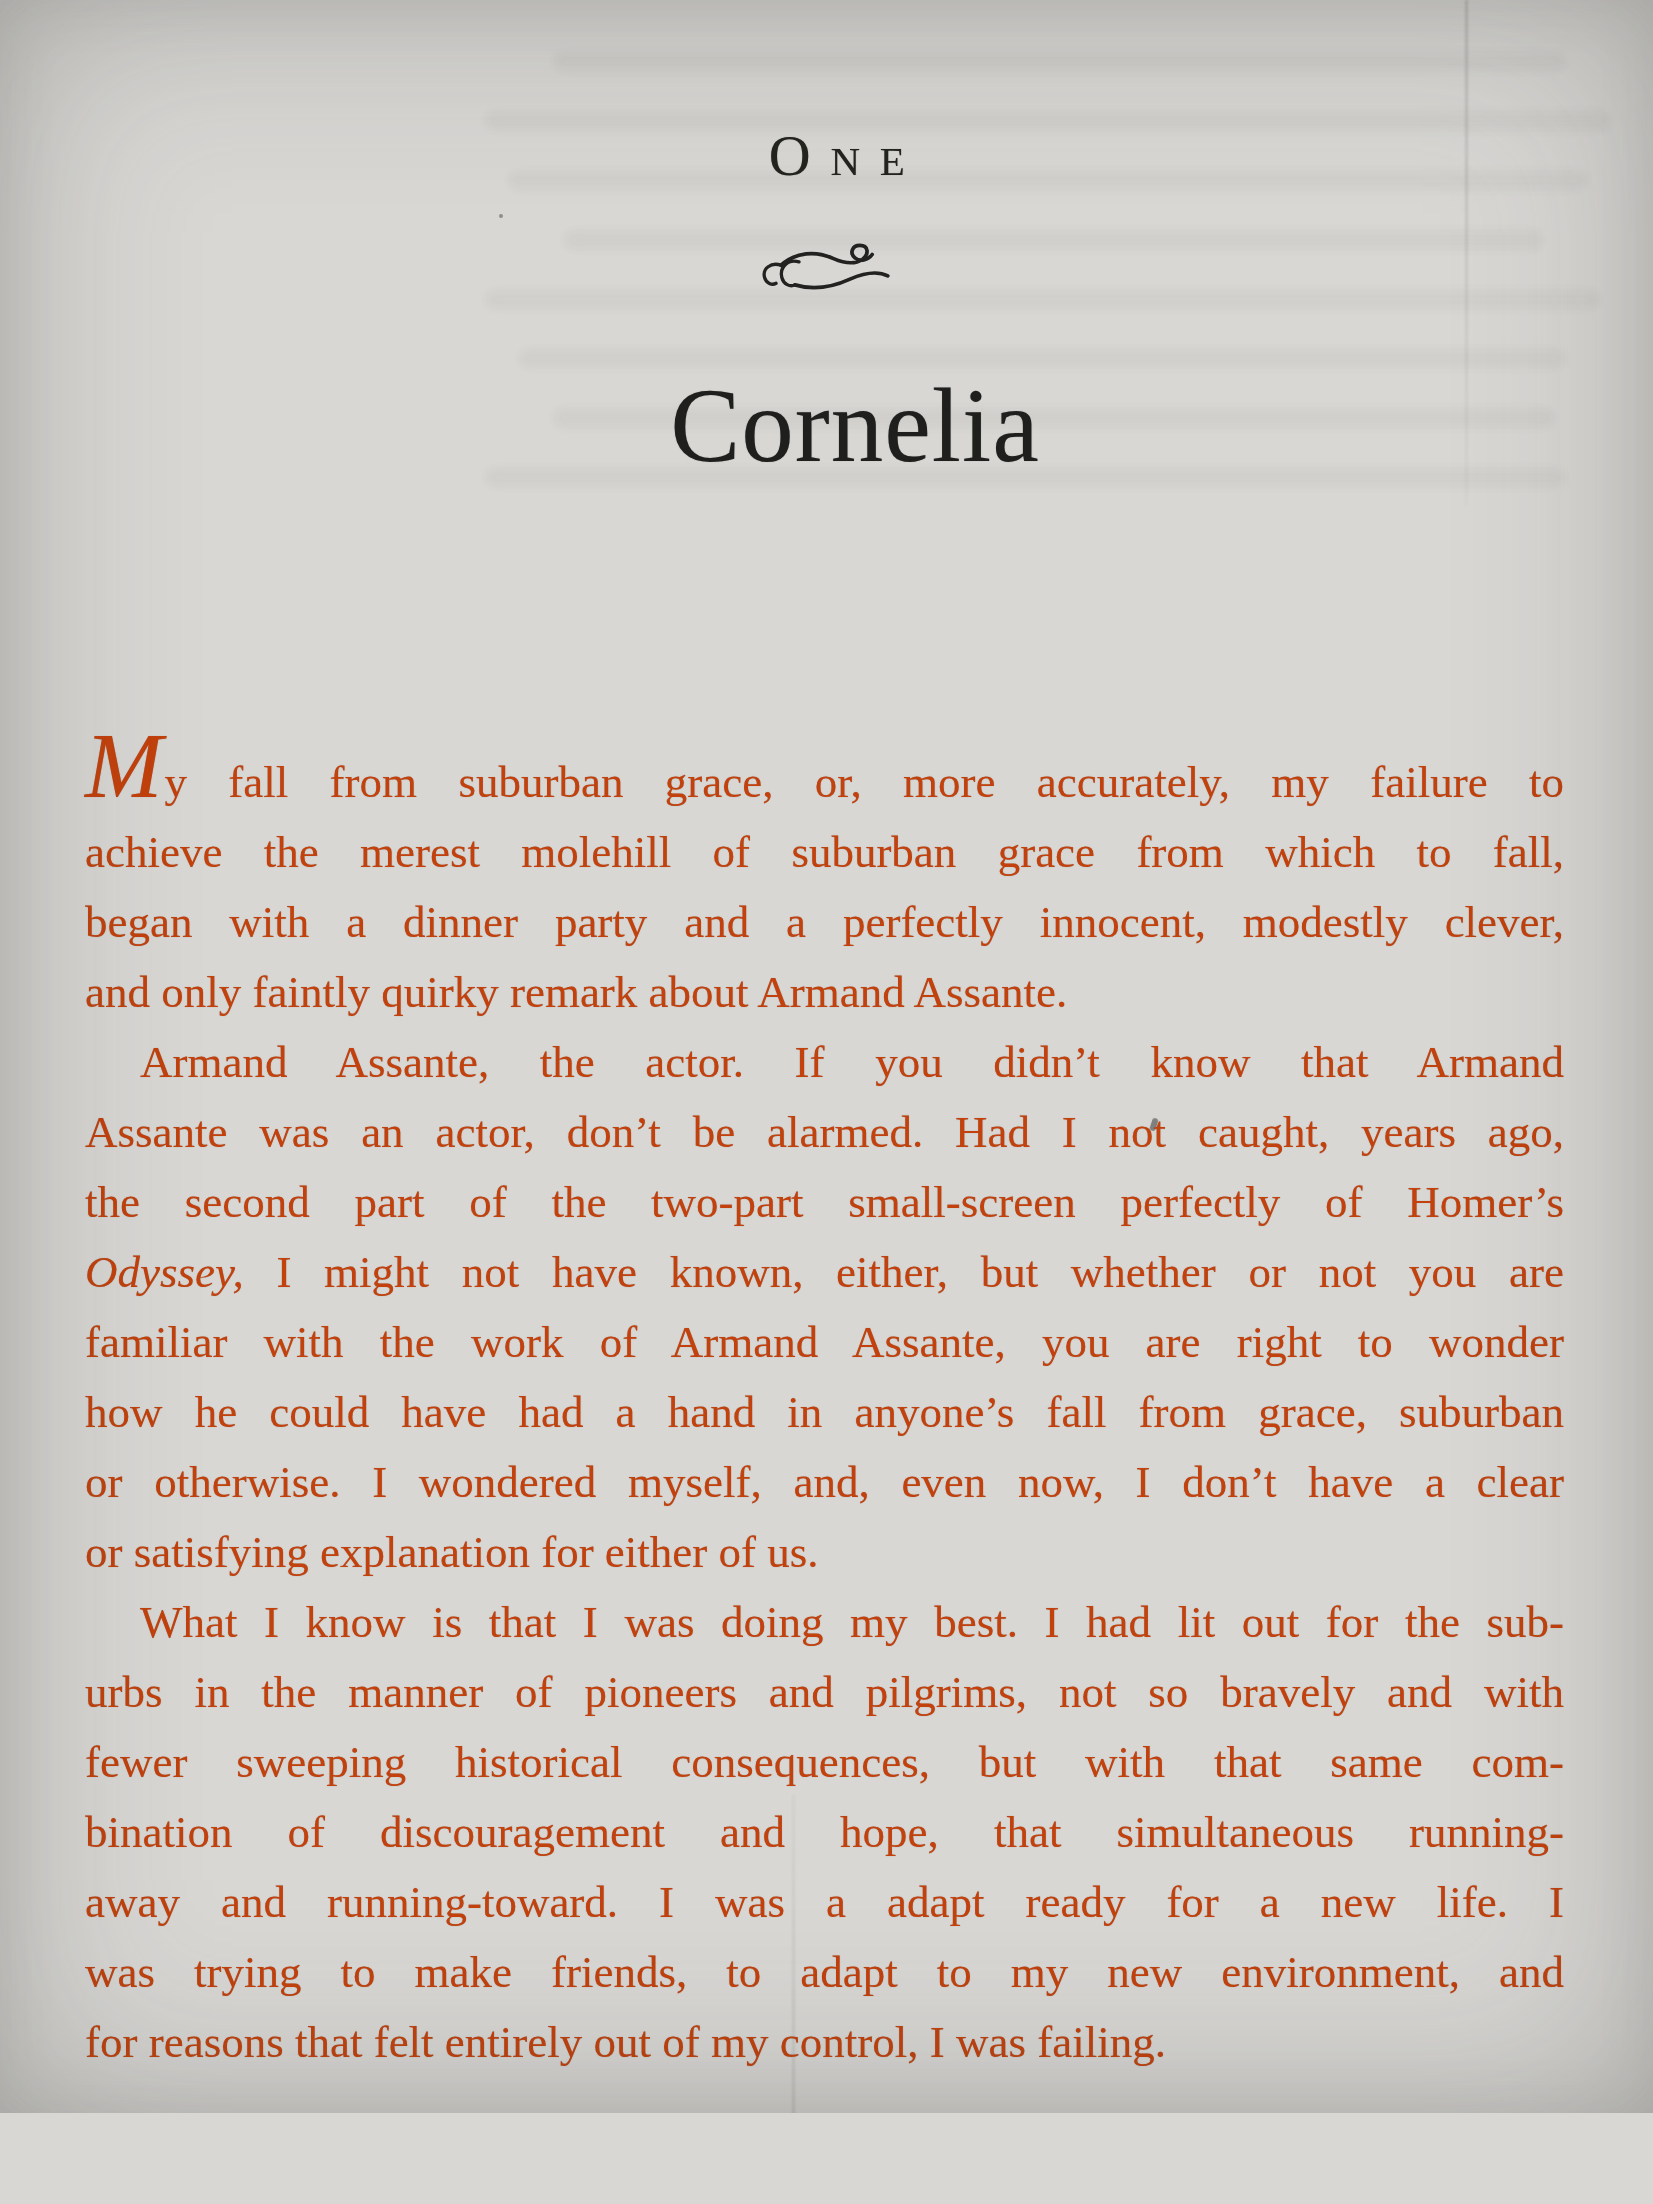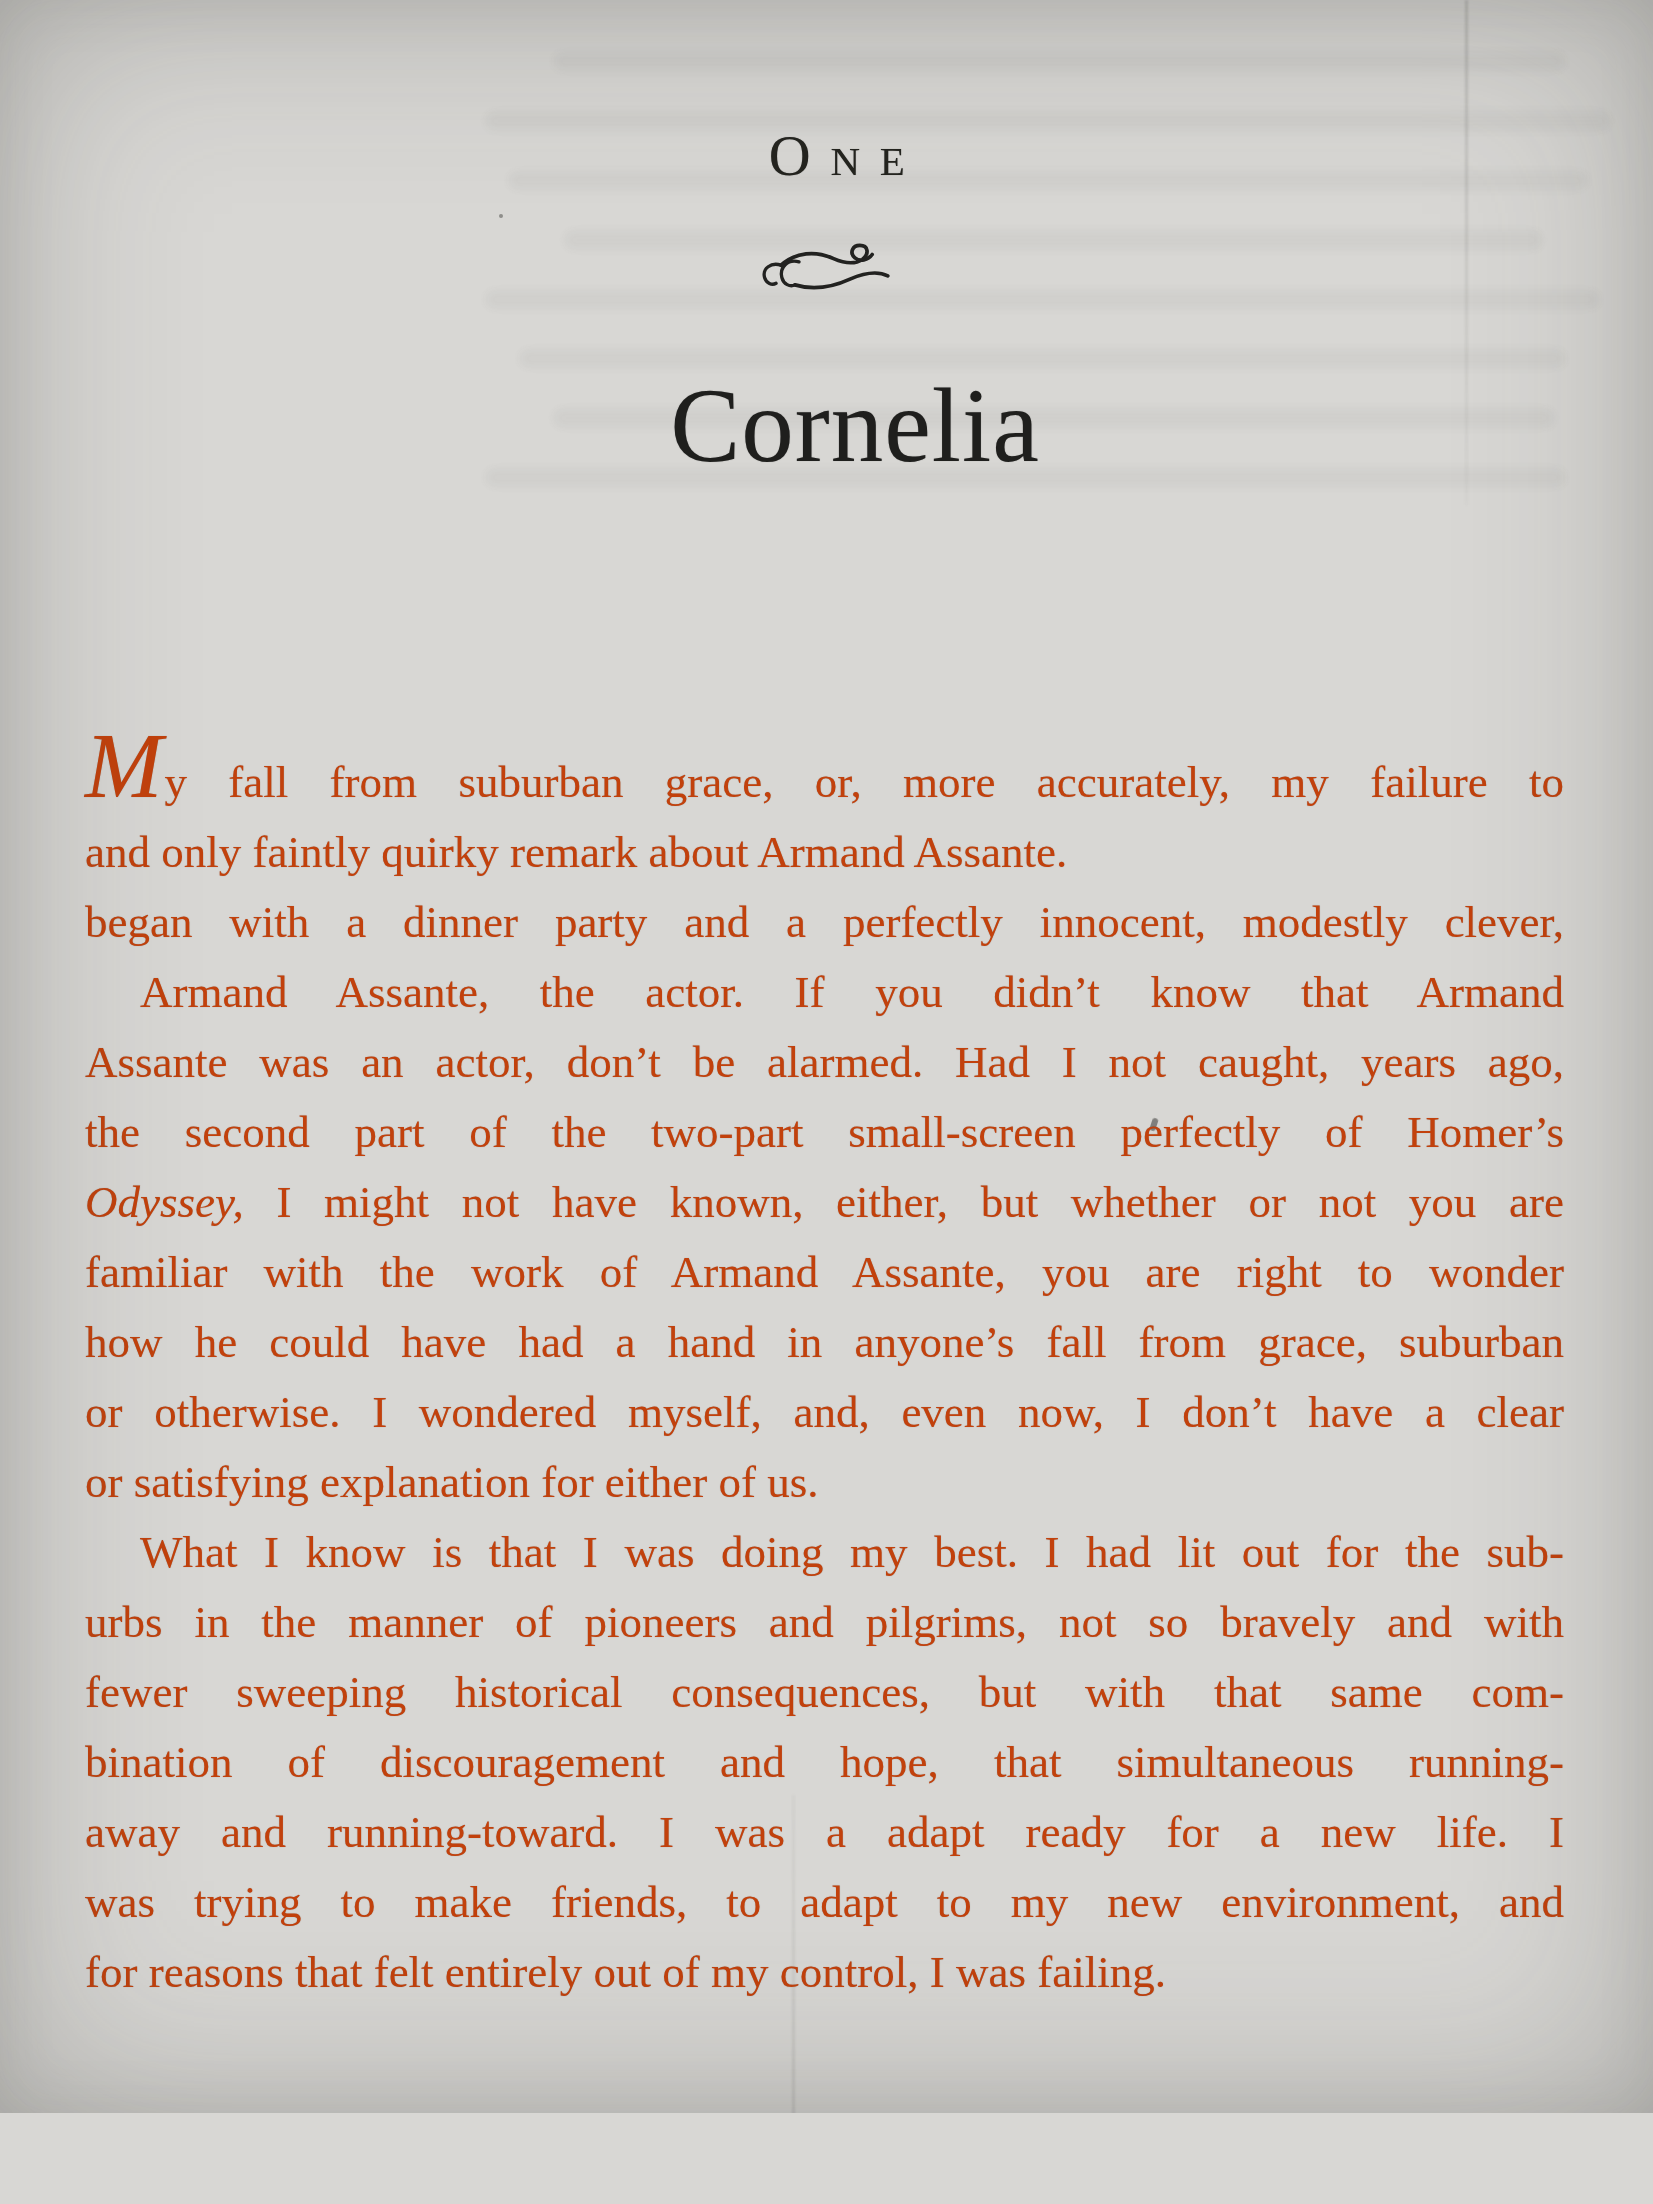--- a/index.html
+++ b/index.html
@@ -132,22 +132,23 @@
         <path stroke-width="4.5" d="M45,54 C68,61 90,57 112,47 C128,40 146,37 158,43"></path>
       </g>
     </svg>
   </div>
 
   <h1 class="chapter-title">Cornelia</h1>
 
   <div class="bodytext">
 
     <div class="line"><span class="initial">M</span><span>y fall from suburban grace, or, more accurately, my failure to</span></div>
+    <div class="line">achieve the merest molehill of suburban grace from which to fall,</div>
+    <div class="line">began with a dinner party and a perfectly innocent, modestly clever,</div>
     <div class="line end">and only faintly quirky remark about Armand Assante.</div>
-    <div class="line">began with a dinner party and a perfectly innocent, modestly clever,</div>
 
     <div class="line indent">Armand Assante, the actor. If you didn’t know that Armand</div>
     <div class="line">Assante was an actor, don’t be alarmed. Had I not caught, years ago,</div>
     <div class="line">the second part of the two-part small-screen perfectly of Homer’s</div>
     <div class="line"><span class="it">Odyssey,</span><span> I might not have known, either, but whether or not you are</span></div>
     <div class="line">familiar with the work of Armand Assante, you are right to wonder</div>
     <div class="line">how he could have had a hand in anyone’s fall from grace, suburban</div>
     <div class="line">or otherwise. I wondered myself, and, even now, I don’t have a clear</div>
     <div class="line end">or satisfying explanation for either of us.</div>
 

